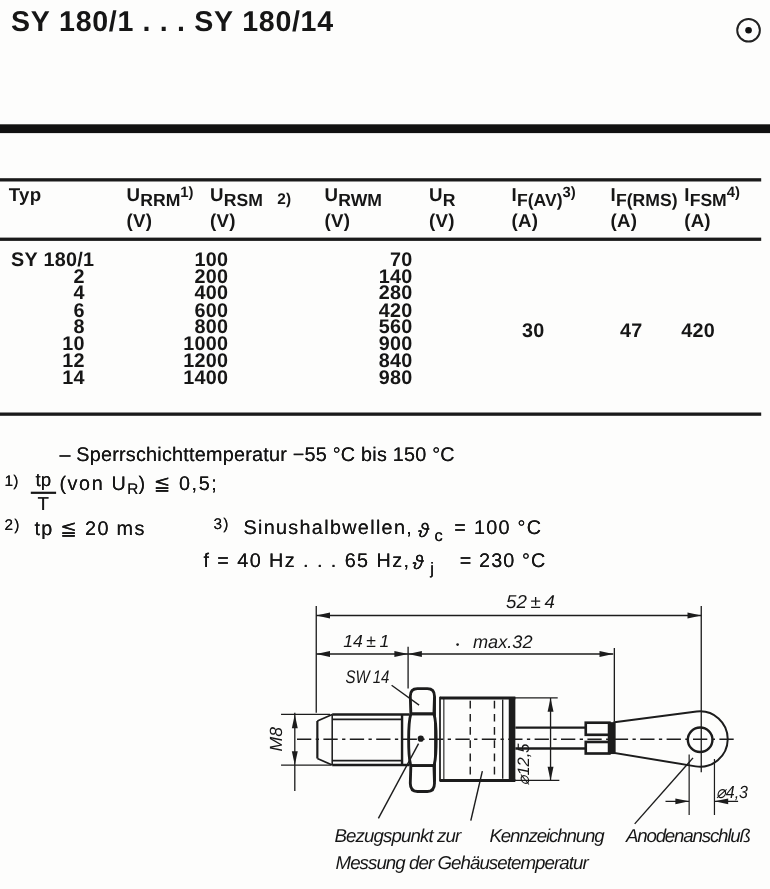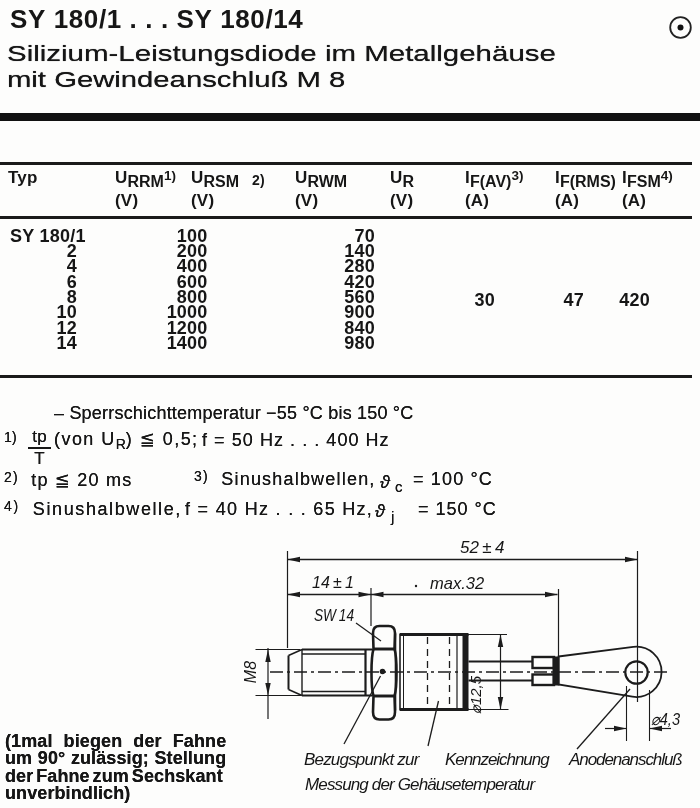--- a/index.html
+++ b/index.html
@@ -19,24 +19,20 @@
 <body>
 <div id="page">
 
   <div class="abs" style="left:10px;top:4px;font-size:26px;font-weight:700;letter-spacing:0.6px;">SY&nbsp;180/1 . . . SY&nbsp;180/14</div>
 
   <svg class="abs" style="left:667px;top:15px;" width="28" height="28" viewBox="0 0 28 28">
       <circle cx="13.5" cy="12.5" r="10.3" fill="none" stroke="#222" stroke-width="1.8"></circle>
       <circle cx="13.5" cy="12.5" r="3" fill="#111"></circle>
     </svg>
 
-  <div class="abs thick" style="left:7px;top:41px;font-size:22px;line-height:26px;">
-    <span class="sx" style="transform:scaleX(1.34);">Silizium-Leistungsdiode im Metallgehäuse</span><br>
-    <span class="sx" style="transform:scaleX(1.33);">mit Gewindeanschluß M&nbsp;8</span>
-  </div>
 
   <div class="abs" style="left:0;top:113px;width:700px;height:8px;background:#111;"></div>
 
   <div class="abs" style="left:0;top:161.5px;width:692px;height:3px;background:#1a1a1a;"></div>
 
   <div class="hdr" style="left:8px;top:165.5px;">Typ</div>
 
   <div class="hdr" style="left:115px;top:165.5px;">U<sub class="s">RRM</sub><sup class="s">1)</sup><br>(V)</div>
 
   <div class="hdr" style="left:191px;top:165.5px;">U<sub class="s">RSM</sub><br>(V)</div>
@@ -104,39 +100,36 @@
   <div class="abs" style="left:0;top:375px;width:692px;height:2.5px;background:#1a1a1a;"></div>
 
   <div class="note thick" style="left:7px;top:403px;margin-left:47px;">– Sperrschichttemperatur −55&nbsp;°C bis 150&nbsp;°C</div>
 
   <div class="note thick" style="left:4px;top:429px;font-size:14px;">1)</div>
 
   <div class="note thick" style="left:28px;top:427px;font-size:17px;line-height:20px;text-align:center;width:23px;">tp<span style="display:block;border-top:2.5px solid #161616;">T</span></div>
 
   <div class="note thick" style="left:54px;top:427.5px;letter-spacing:1.45px;">(von U<sub class="s" style="font-size:14px;vertical-align:-4px;">R</sub>) ≦ 0,5;</div>
 
-  <div class="note thick" style="left:202px;top:429.5px;letter-spacing:1.05px;">f = 50 Hz . . . 400 Hz</div>
 
   <div class="note thick" style="left:4px;top:469px;letter-spacing:1.2px;"><span style="font-size:14px;vertical-align:4px;line-height:0;">2)</span>&nbsp; tp ≦ 20 ms</div>
 
   <div class="note thick" style="left:194px;top:469px;letter-spacing:1.2px;"><span style="font-size:14px;vertical-align:4px;line-height:0;">3)</span>&nbsp; Sinushalbwellen,</div>
 
   <div class="note thick" style="left:380px;top:472px;"><i>ϑ</i><sub style="font-size:15px;vertical-align:-4px;line-height:0;margin-left:5px;">c</sub></div>
 
   <div class="note thick" style="left:413px;top:469px;letter-spacing:1.15px;">= 100 °C</div>
 
-  <div class="note thick" style="left:4px;top:498.5px;letter-spacing:1.6px;"><span style="font-size:14px;vertical-align:4px;line-height:0;">4)</span>&nbsp; Sinushalbwelle,</div>
 
   <div class="note thick" style="left:185px;top:498.5px;letter-spacing:1.3px;">f = 40 Hz . . . 65 Hz,</div>
 
   <div class="note thick" style="left:375px;top:501px;"><i>ϑ</i><sub style="font-size:15px;vertical-align:-5px;line-height:0;margin-left:6px;">j</sub></div>
 
-  <div class="note thick" style="left:418px;top:498.5px;letter-spacing:1.0px;">= 150 °C</div>
-
-  <div class="abs thick" style="left:5px;top:733px;font-size:18px;font-weight:700;line-height:17.3px;letter-spacing:0.1px;"><span style="word-spacing:6px;">(1mal biegen der Fahne</span><br><span style="word-spacing:0.5px;">um 90° zulässig; Stellung</span><br><span style="word-spacing:-2.2px;">der Fahne zum Sechskant</span><br>unverbindlich)</div>
+  <div class="note thick" style="left:418px;top:498.5px;letter-spacing:1.0px;">= 230 °C</div>
+
 
   <svg class="abs" style="left:0;top:530px;" width="700" height="278" viewBox="0 530 700 278">
     <g stroke="#1c1c1c" fill="none" stroke-width="1.6">
 
       <line x1="270" y1="672" x2="668" y2="672" stroke-width="1.4" stroke-dasharray="13 4 3 4"></line>
 
       <g>
         <line x1="287.5" y1="559.5" x2="637.5" y2="559.5" stroke-width="1.3"></line>
         <polygon points="287.5,559.5 300,556.8 300,562.2" fill="#1c1c1c" stroke="none"></polygon>
         <polygon points="637.5,559.5 625,556.8 625,562.2" fill="#1c1c1c" stroke="none"></polygon>

